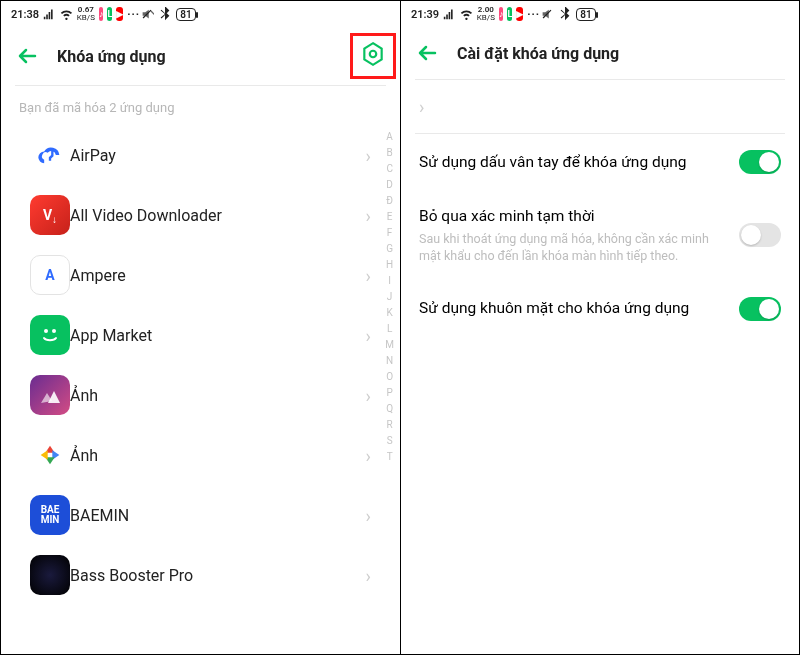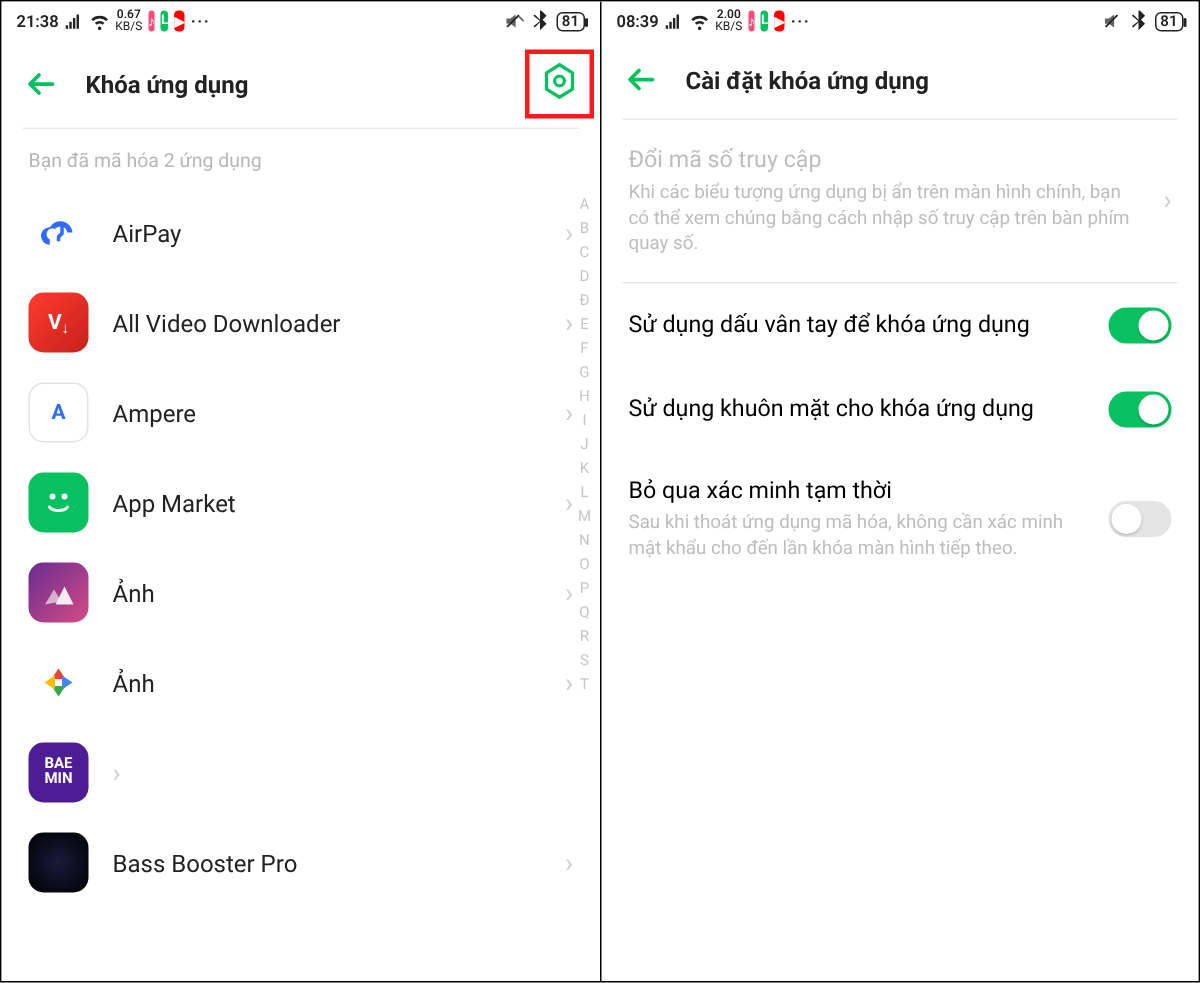--- a/index.html
+++ b/index.html
@@ -17,21 +17,21 @@
     display: flex;
     flex-direction: column;
     background: #fff;
     position: relative;
   }
   .phone + .phone { border-left: 1px solid #000; }
   .statusbar {
     height: 26px;
     display: flex;
     align-items: center;
-    justify-content: space-between;
+    justify-content: flex-start;
     padding: 0 10px;
     font-size: 11px;
     font-weight: 600;
     color: #222;
   }
   .sb-left, .sb-right { display: flex; align-items: center; gap: 4px; }
   .sb-kbs { font-size: 8px; font-weight: 400; line-height: 1; text-align: center;}
   .sb-kbs .n { display:block; font-weight:600;}
   .ico-box { width: 14px; height: 14px; border-radius: 3px; display:flex;align-items:center;justify-content:center;font-size:9px;color:#fff;}
   .ico-pink{background:#ff4b7d;}
@@ -49,21 +49,21 @@
   .back-arrow{color:#07c160;}
   .header-title{font-size:16px;font-weight:700;color:#222;}
   .settings-btn{margin-left:auto;color:#07c160;position:relative;}
   .highlight-box{
     position:absolute;border:3px solid #ff1a1a;top:-8px;left:-10px;right:-10px;bottom:-8px;
   }
   .divider{height:1px;background:#e9e9e9;margin:0 14px;}
   .section-caption{color:#b7b7b7;font-size:13px;padding:14px 18px 10px;}
   .app-list{flex:1;overflow:hidden;position:relative;}
   .app-row{
-    display:flex;align-items:center;padding:10px 18px;gap:16px;
+    display:flex;align-items:center;padding:10px 29px;
   }
   .app-icon{width:40px;height:40px;border-radius:10px;display:flex;align-items:center;justify-content:center;font-size:14px;font-weight:700;color:#fff;flex-shrink:0;}
   .app-name{font-size:16px;color:#222;flex:1;}
   .chev{color:#cfcfcf;font-size:18px;}
   .index-rail{
     position:absolute;right:6px;top:0;bottom:0;display:flex;flex-direction:column;justify-content:flex-start;gap:5px;padding-top:6px;
     font-size:10px;color:#c6c6c6;text-align:center;
   }
   
   .setting-item{padding:16px 18px;display:flex;align-items:center;gap:12px;}
@@ -77,21 +77,21 @@
   .toggle .knob{width:20px;height:20px;background:#fff;border-radius:50%;position:absolute;top:2px;box-shadow:0 1px 2px rgba(0,0,0,.2);}
   .toggle.on .knob{right:2px;}
   .toggle.off .knob{left:2px;}
   
   .ic-airpay{background:#fff;}
   .ic-avd{background:linear-gradient(135deg,#ff3b30,#c6211a);}
   .ic-ampere{background:#fff;border:1px solid #e3e3e3;}
   .ic-appmarket{background:#07c160;}
   .ic-anh1{background:linear-gradient(135deg,#6a2c91,#d34c84);}
   .ic-anh2{background:#fff;}
-  .ic-baemin{background:#4c1d95;}
+  .ic-baemin{background:#1d4ed8;}
   .ic-bass{background:radial-gradient(circle,#1a1a3d,#000);}
 </style>
 </head>
 <body>
 
 <div class="phone">
   <div class="statusbar">
     <div class="sb-left">
       <span>21:38</span>
       <svg viewBox="0 0 16 16">
@@ -184,20 +184,21 @@
             <path fill="#4285f4" d="M20 12l-6 4v-8z"></path>
             <path fill="#34a853" d="M12 20l-4-6h8z"></path>
             <path fill="#fbbc05" d="M4 12l6-4v8z"></path>
           </svg>
         </div>
       <div class="app-name">Ảnh</div>
       <span class="chev">›</span>
     </div>
     <div class="app-row">
       <div class="app-icon ic-baemin" style="font-size:10px;line-height:1;">BAE<br>MIN</div>
+      <div class="app-name">BAEMIN</div>
       <span class="chev">›</span>
     </div>
     <div class="app-row">
       <div class="app-icon ic-bass"></div>
       <div class="app-name">Bass Booster Pro</div>
       <span class="chev">›</span>
     </div>
 
     <div class="index-rail">
       <span>A</span>
@@ -221,21 +222,21 @@
       <span>R</span>
         <span>S</span>
         <span>T</span>
     </div>
   </div>
 </div>
 
 <div class="phone">
   <div class="statusbar">
     <div class="sb-left">
-      <span>08:39</span>
+      <span>21:39</span>
       <svg viewBox="0 0 16 16">
           <path fill="#222" d="M1 11h2v3H1zM4 8h2v6H4zM7 5h2v9H7zM10 2h2v12h-2z"></path>
         </svg>
       <svg viewBox="0 0 16 16">
           <path fill="#222" d="M8 12a1.5 1.5 0 100 3 1.5 1.5 0 000-3zm-4-3l1.5 1.5a4 4 0 015 0L12 9a6 6 0 00-8 0zm-3-3l1.5 1.5a8 8 0 0111 0L15 6a10 10 0 00-14 0z"></path>
         </svg>
       <span class="sb-kbs"><span class="n">2.00</span><span>KB/S</span></span>
       <span class="ico-box ico-pink">♪</span>
       <span class="ico-box ico-green">L</span>
       <span class="ico-box ico-red">▶</span>
@@ -255,48 +256,44 @@
 
   <div class="header">
     <svg class="back-arrow" width="24" height="24" viewBox="0 0 24 24">
         <path fill="none" stroke="#07c160" stroke-width="2.5" stroke-linecap="round" stroke-linejoin="round" d="M20 12H5m0 0l6-6m-6 6l6 6"></path>
       </svg>
     <div class="header-title">Cài đặt khóa ứng dụng</div>
   </div>
   <div class="divider"></div>
 
   <div class="setting-item">
-    <div class="txt">
-      <div class="setting-title dim">Đổi mã số truy cập</div>
-      <div class="setting-desc">Khi các biểu tượng ứng dụng bị ẩn trên màn hình chính, bạn có thể xem chúng bằng cách nhập số truy cập trên bàn phím quay số.</div>
-    </div>
     <span class="chev">›</span>
   </div>
   <div class="divider"></div>
 
   <div class="setting-item">
     <div class="txt">
       <div class="setting-title">Sử dụng dấu vân tay để khóa ứng dụng</div>
     </div>
     <div class="toggle on">
         <div class="knob"></div>
       </div>
   </div>
 
   <div class="setting-item">
     <div class="txt">
+      <div class="setting-title">Bỏ qua xác minh tạm thời</div>
+      <div class="setting-desc">Sau khi thoát ứng dụng mã hóa, không cần xác minh mật khẩu cho đến lần khóa màn hình tiếp theo.</div>
+    </div>
+    <div class="toggle off">
+        <div class="knob"></div>
+      </div>
+  </div>
+
+  <div class="setting-item">
+    <div class="txt">
       <div class="setting-title">Sử dụng khuôn mặt cho khóa ứng dụng</div>
     </div>
     <div class="toggle on">
         <div class="knob"></div>
       </div>
   </div>
-
-  <div class="setting-item">
-    <div class="txt">
-      <div class="setting-title">Bỏ qua xác minh tạm thời</div>
-      <div class="setting-desc">Sau khi thoát ứng dụng mã hóa, không cần xác minh mật khẩu cho đến lần khóa màn hình tiếp theo.</div>
-    </div>
-    <div class="toggle off">
-        <div class="knob"></div>
-      </div>
-  </div>
 </div>
 
 </body></html>

